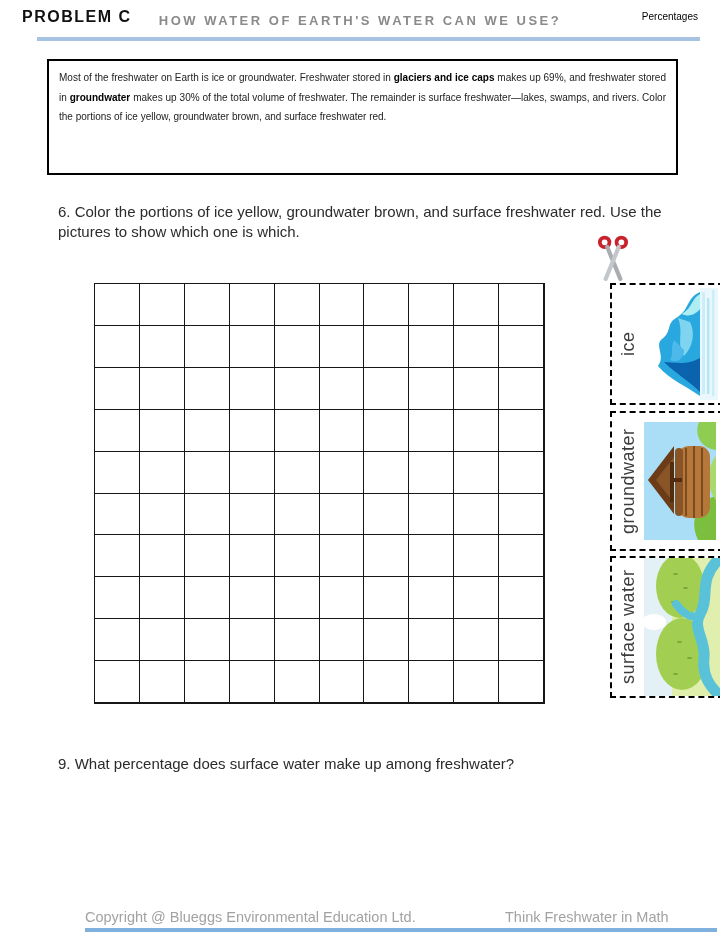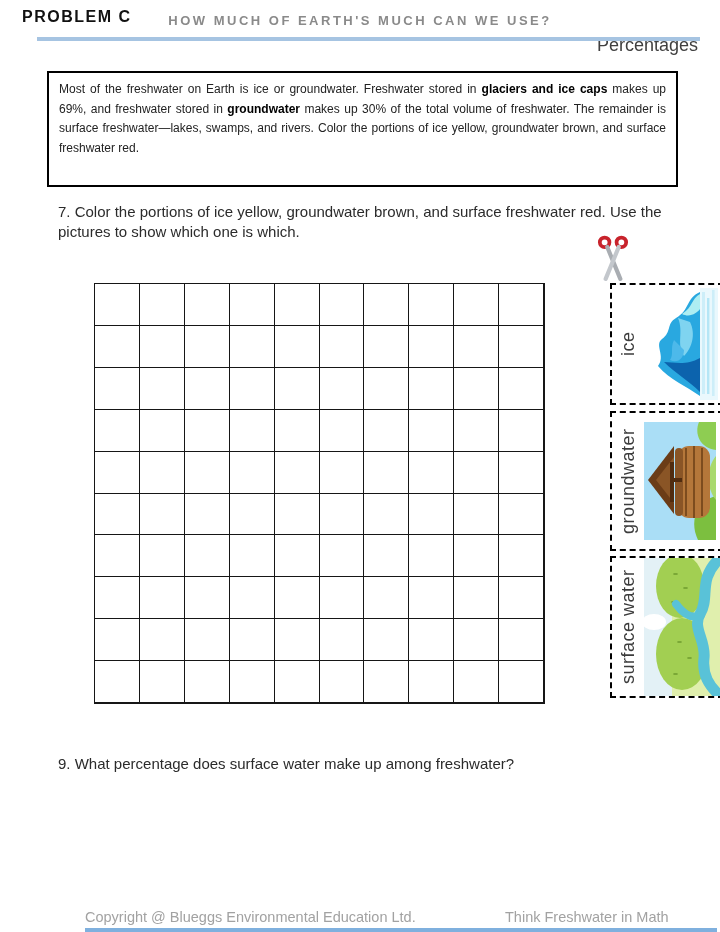--- a/index.html
+++ b/index.html
@@ -9,30 +9,30 @@
     background:#ffffff;
     overflow:hidden;
     font-family:"Liberation Sans", sans-serif;
     color:#1a1a1a;
   }
   .abs{position:absolute;}
 
   
   .problem-label{left:22px;top:8px;font-size:16px;font-weight:bold;letter-spacing:1.5px;color:#111;}
   .page-title{left:150px;top:13px;width:420px;text-align:center;font-size:13px;font-weight:bold;letter-spacing:2.5px;color:#8a8a8a;}
-  .topic-label{right:22px;top:11px;font-size:18px;color:#404040;margin-top:24px;}
+  .topic-label{right:22px;top:11px;font-size:10px;color:#000000;}
   .accent-line{left:37px;top:37px;width:663px;height:4px;}
   .bottom-line{left:85px;top:928px;width:632px;height:4px;}
 
   
   .instruction-box{
-    left:47px;top:71px;width:607px;height:96px;
+    left:47px;top:59px;width:607px;height:96px;
     border:2px solid #000;
     padding:7px 10px 9px 10px;
-    font-size:12px;line-height:19.5px;
+    font-size:10px;line-height:19.5px;
     text-align:justify;color:#222;
   }
   .instruction-box b{font-weight:bold;color:#000;}
 
   
   .question-1{left:58px;top:202px;width:612px;font-size:15px;line-height:19.5px;color:#2b2b2b;}
   .question-2{left:58px;top:755px;width:620px;font-size:15px;color:#2b2b2b;}
 
   
   .hundred-grid{
@@ -68,29 +68,29 @@
   .card-image svg{display:block;}
 
   
   .footer-left{left:85px;top:909px;font-size:14.5px;color:#a2a2a2;}
   .footer-right{left:505px;top:909px;font-size:14.5px;color:#a2a2a2;}
 </style>
 </head>
 <body>
 
 <div class="abs problem-label">PROBLEM C</div>
-<div class="abs page-title">HOW MUCH OF EARTH'S MUCH CAN WE USE?</div>
+<div class="abs page-title">HOW WATER OF EARTH'S WATER CAN WE USE?</div>
 <div class="abs topic-label">Percentages</div>
 <div class="abs accent-line" style="background-color: rgb(166, 196, 226);"></div>
 
 <div class="abs instruction-box">
   <span>Most of the freshwater on Earth is ice or groundwater.  Freshwater stored in </span><b>glaciers and ice caps</b><span> makes up 69%, and freshwater stored in </span><b>groundwater</b><span> makes up 30% of the total volume of freshwater. The remainder is surface freshwater—lakes, swamps, and rivers. Color the portions of ice yellow, groundwater brown, and surface freshwater red.</span>
 </div>
 
-<div class="abs question-1">7. Color the portions of ice yellow, groundwater brown, and surface freshwater red. Use the pictures to show which one is which.</div>
+<div class="abs question-1">6. Color the portions of ice yellow, groundwater brown, and surface freshwater red. Use the pictures to show which one is which.</div>
 
 <div class="abs hundred-grid" style="grid-template-columns: repeat(10, 1fr); grid-template-rows: repeat(10, 1fr); border-color: rgb(22, 22, 22);">
     <div class="grid-cell" style="border-color: rgb(22, 22, 22);"></div>
     <div class="grid-cell" style="border-color: rgb(22, 22, 22);"></div>
     <div class="grid-cell" style="border-color: rgb(22, 22, 22);"></div>
     <div class="grid-cell" style="border-color: rgb(22, 22, 22);"></div>
     <div class="grid-cell" style="border-color: rgb(22, 22, 22);"></div>
     <div class="grid-cell" style="border-color: rgb(22, 22, 22);"></div>
     <div class="grid-cell" style="border-color: rgb(22, 22, 22);"></div>
     <div class="grid-cell" style="border-color: rgb(22, 22, 22);"></div>

